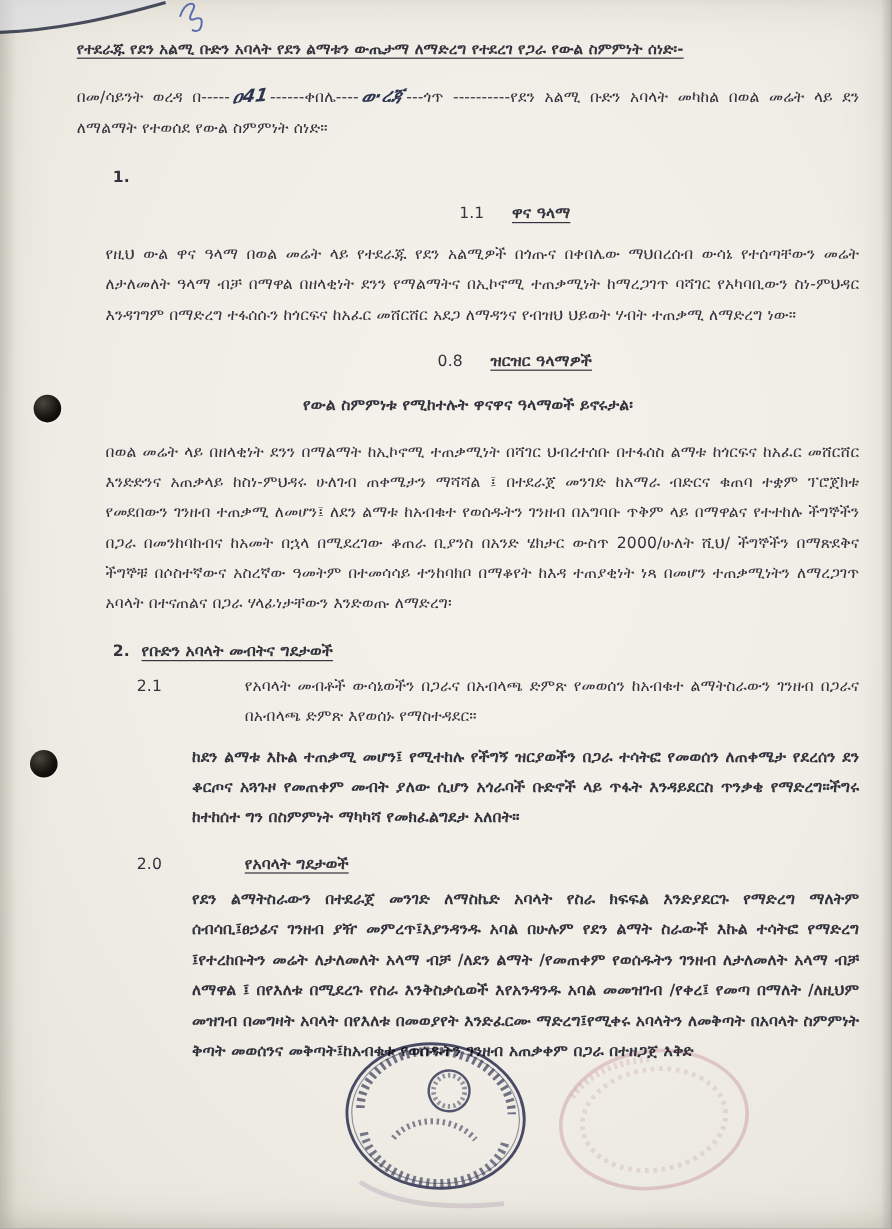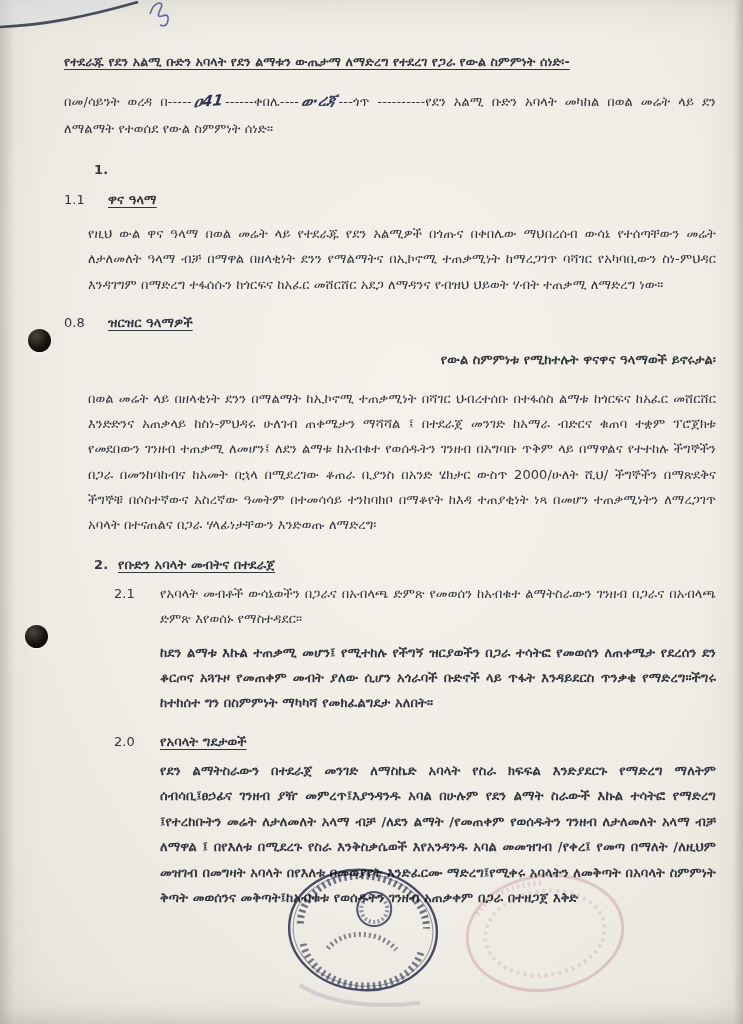--- a/index.html
+++ b/index.html
@@ -11,39 +11,39 @@
     background:
       radial-gradient(ellipse at 55% 40%, #f4f2eb 0%, #efede5 55%, #e9e7de 85%, #e2e0d6 100%);
     box-shadow:inset 0 0 40px rgba(120,115,100,.18), inset 0 -6px 14px rgba(90,85,75,.12);
     font-family:"DejaVu Sans","Liberation Sans",sans-serif;
     color:#34343e;
   }
   .edge-right{position:absolute;right:0;top:0;width:9px;height:100%;
     background:linear-gradient(to left,rgba(110,105,95,.25),rgba(110,105,95,0));}
   .edge-left{position:absolute;left:0;top:0;width:14px;height:100%;
     background:linear-gradient(to right,rgba(120,115,105,.20),rgba(120,115,105,0));}
-  .content{position:absolute;left:64px;top:51px;width:652px;line-height:1.95;
+  .content{position:absolute;left:64px;top:30px;width:652px;line-height:1.95;
     font-size:13px;text-align:justify;letter-spacing:.1px;}
   .doc-title{font-weight:bold;font-size:12.6px;text-decoration:underline;
     text-underline-offset:3px;line-height:1.8;}
   .intro{margin-top:13px;}
   .hand{display:inline-block;font-style:italic;font-weight:bold;color:#2e3550;
     transform:rotate(-4deg) skewX(-12deg);font-size:15px;padding:0 2px;}
   .row{display:flex;margin-top:10px;}
   .num{flex:0 0 auto;font-weight:bold;}
   .hd{font-weight:bold;text-decoration:underline;text-underline-offset:3px;}
   .sec1{margin-left:30px;margin-top:16px;}
   .sec1 .num{width:26px;}
-  .sub1{margin-top:4px;}
+  .sub1{margin-left:78px;margin-top:4px;justify-content:center;}
   .sub1 .num{width:44px;font-weight:normal;}
   .para{margin-top:9px;margin-left:24px;}
-  .lead{margin-top:12px;font-weight:bold;text-align:right;}
+  .lead{margin-top:12px;font-weight:bold;text-align:center;}
   .sec2{margin-left:30px;margin-top:14px;}
   .sec2 .num{width:24px;}
-  .sub2{margin-left:50px;margin-top:4px;}
+  .sub2{margin-left:50px;margin-top:4px;gap:44px;}
   .sub2 .num{width:46px;font-weight:normal;}
   .sub2 .body{flex:1;}
   .cont{margin-left:96px;margin-top:8px;font-weight:bold;}
   .hole{position:absolute;width:23px;height:23px;border-radius:50%;
     background:radial-gradient(circle at 35% 30%, #4a463f 0%, #17140f 55%, #000 100%);
     box-shadow:0 1px 2px rgba(255,255,255,.6);}
   .hole.h1{left:28px;top:329px;}
   .hole.h2{left:25px;top:625px;}
   .artifacts{position:absolute;left:0;top:0;pointer-events:none;}
   .stamps{position:absolute;left:0;top:0;mix-blend-mode:multiply;pointer-events:none;}
@@ -86,21 +86,21 @@
       <span class="num">0.8</span>
       <span class="hd">ዝርዝር ዓላማዎች</span>
     </div>
 
     <p class="lead">የውል ስምምነቱ የሚከተሉት ዋናዋና ዓላማወች ይኖሩታል፡</p>
 
     <p class="para">በወል መሬት ላይ በዘላቂነት ደንን በማልማት ከኢኮኖሚ ተጠቃሚነት በሻገር ህብረተሰቡ በተፋሰስ ልማቱ ከጎርፍና ከአፈር መሸርሸር እንድድንና አጠቃላይ ከስነ-ምህዳሩ ሁለገብ ጠቀሜታን ማሻሻል ፤ በተደራጀ መንገድ ከአማራ ብድርና ቁጠባ ተቋም ፕሮጀክቱ የመደበውን ገንዘብ ተጠቃሚ ለመሆን፤ ለደን ልማቱ ከአብቁተ የወሰዱትን ገንዘብ በአግባቡ ጥቅም ላይ በማዋልና የተተከሉ ችግኞችን በጋራ በመንከባከብና ከአመት በኋላ በሚደረገው ቆጠራ ቢያንስ በአንድ ሄክታር ውስጥ 2000/ሁለት ሺህ/ ችግኞችን በማጽደቅና ችግኞቹ በሶስተኛውና አስረኛው ዓመትም በተመሳሳይ ተንከባክቦ በማቆየት ከእዳ ተጠያቂነት ነጻ በመሆን ተጠቃሚነትን ለማረጋገጥ አባላት በተናጠልና በጋራ ሃላፊነታቸውን እንድወጡ ለማድረግ፡</p>
 
     <div class="row sec2">
       <span class="num">2.</span>
-      <span class="hd">የቡድን አባላት መብትና በተደራጀ</span>
+      <span class="hd">የቡድን አባላት መብትና ግደታወች</span>
     </div>
 
     <div class="row sub2">
       <span class="num">2.1</span>
       <span class="body">የአባላት መብቶች ውሳኔወችን በጋራና በአብላጫ ድምጽ  የመወሰን ከአብቁተ ልማትስራውን ገንዘብ በጋራና በአብላጫ ድምጽ እየወሰኑ የማስተዳደር።</span>
     </div>
 
     <p class="cont">ከደን ልማቱ እኩል ተጠቃሚ መሆን፤ የሚተከሉ የችግኝ ዝርያወችን በጋራ ተሳትፎ የመወሰን ለጠቀሜታ የደረሰን ደን ቆርጦና አጓጉዞ የመጠቀም መብት ያለው ሲሆን አጎራባች ቡድኖች ላይ ጥፋት እንዳይደርስ ጥንቃቄ የማድረግ።ችግሩ ከተከሰተ ግን በስምምነት ማካካሻ የመክፈልግደታ አለበት።</p>
 
     <div class="row sub2" style="margin-top:10px">

